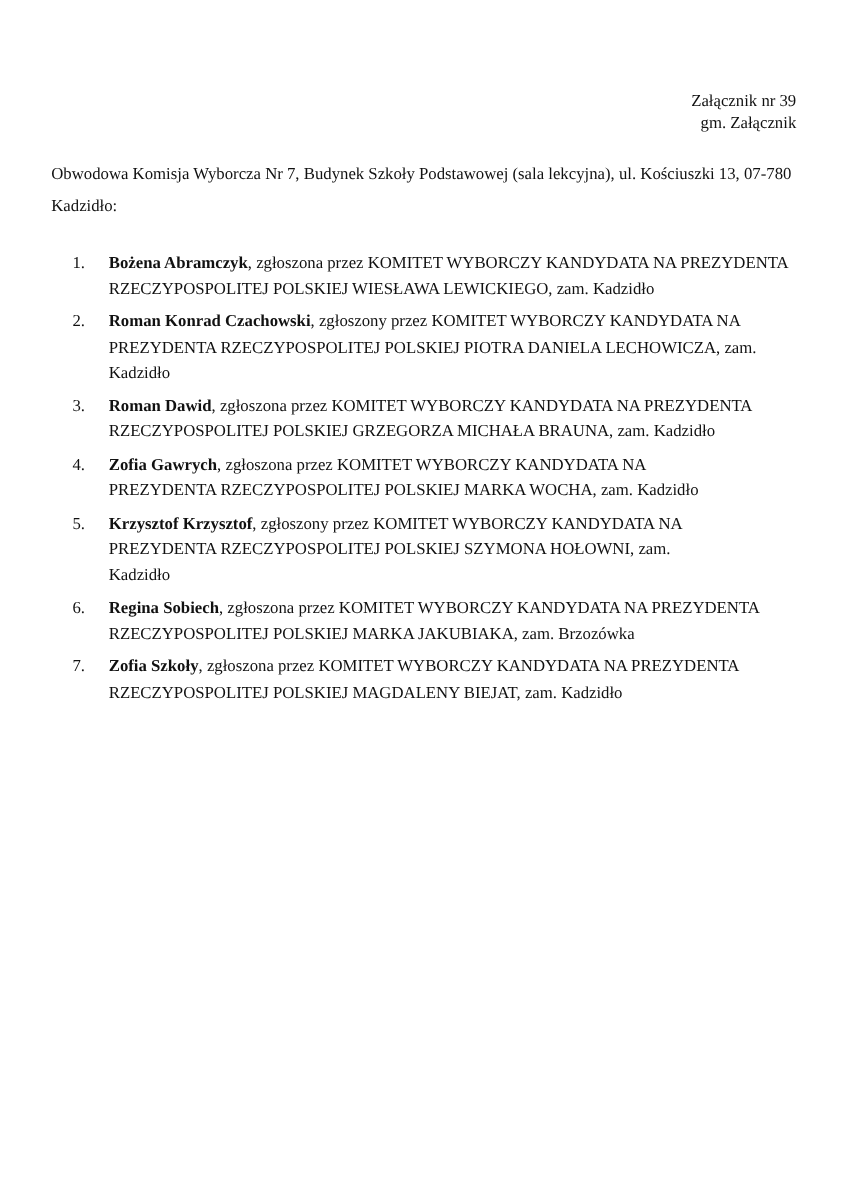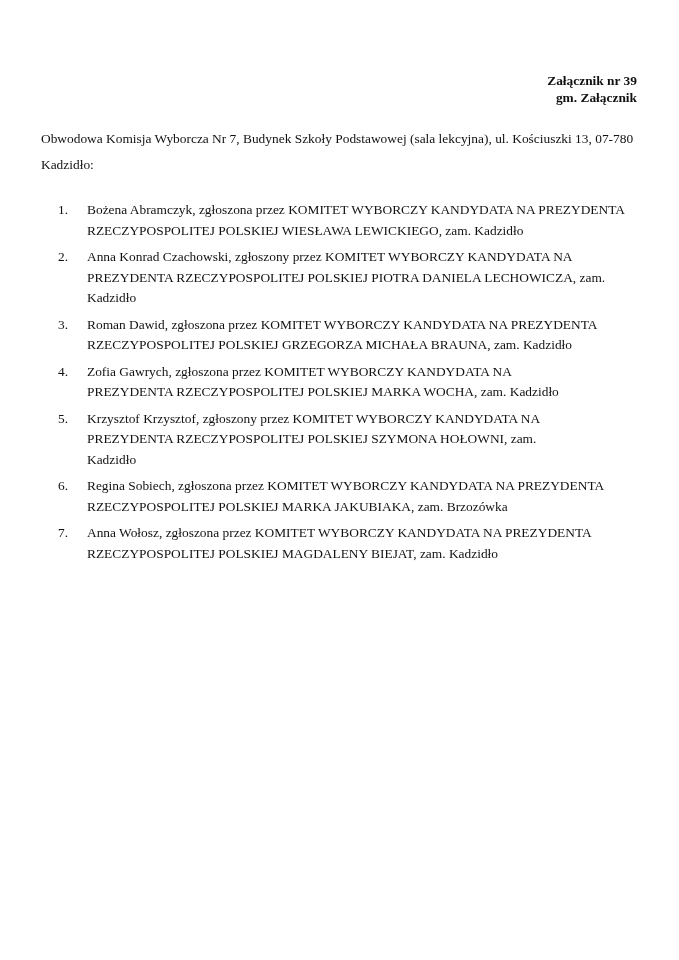--- a/index.html
+++ b/index.html
@@ -4,69 +4,68 @@
   <style>
     html, body { margin: 0; padding: 0; background: #ffffff; }
     body {
       width: 679px; height: 960px; position: relative; overflow: hidden;
       font-family: "Liberation Serif", "DejaVu Serif", serif;
       color: #111111; font-size: 13.4px;
     }
     .header {
       position: absolute; top: 72px; right: 42px; text-align: right;
       line-height: 17px;
-      font-weight: bold;
     }
     .intro {
       position: absolute; top: 126px; left: 41px; width: 600px;
       line-height: 26px;
     }
     .list {
       position: absolute; top: 200px; left: 58px; width: 590px;
       margin: 0; padding: 0; list-style: none;
     }
     .item {
       display: flex; line-height: 20.5px; margin-bottom: 6px;
     }
     .num { width: 29px; flex: 0 0 29px; }
     .text { flex: 1; }
-    .name { font-weight: normal; }
+    .name { font-weight: bold; }
   </style>
 </head>
 <body>
 
 <div class="header">
   <div>Załącznik nr 39</div>
   <div>gm. Załącznik</div>
 </div>
 
 <div class="intro">Obwodowa Komisja Wyborcza Nr 7, Budynek Szkoły Podstawowej (sala lekcyjna), ul. Kościuszki 13, 07-780 Kadzidło:</div>
 
 <ol class="list">
   <li class="item">
     <span class="num">1.</span>
     <span class="text"><span class="name">Bożena Abramczyk</span><span>, zgłoszona przez KOMITET WYBORCZY KANDYDATA NA PREZYDENTA RZECZYPOSPOLITEJ POLSKIEJ WIESŁAWA LEWICKIEGO, zam. Kadzidło</span></span>
   </li>
   <li class="item">
     <span class="num">2.</span>
-    <span class="text" style="padding-right:30px"><span class="name">Anna Konrad Czachowski</span><span>, zgłoszony przez KOMITET WYBORCZY KANDYDATA NA PREZYDENTA RZECZYPOSPOLITEJ POLSKIEJ PIOTRA DANIELA LECHOWICZA, zam. Kadzidło</span></span>
+    <span class="text" style="padding-right:30px"><span class="name">Roman Konrad Czachowski</span><span>, zgłoszony przez KOMITET WYBORCZY KANDYDATA NA PREZYDENTA RZECZYPOSPOLITEJ POLSKIEJ PIOTRA DANIELA LECHOWICZA, zam. Kadzidło</span></span>
   </li>
   <li class="item">
     <span class="num">3.</span>
     <span class="text"><span class="name">Roman Dawid</span><span>, zgłoszona przez KOMITET WYBORCZY KANDYDATA NA PREZYDENTA RZECZYPOSPOLITEJ POLSKIEJ GRZEGORZA MICHAŁA BRAUNA, zam. Kadzidło</span></span>
   </li>
   <li class="item">
     <span class="num">4.</span>
     <span class="text" style="padding-right:60px"><span class="name">Zofia Gawrych</span><span>, zgłoszona przez KOMITET WYBORCZY KANDYDATA NA PREZYDENTA RZECZYPOSPOLITEJ POLSKIEJ MARKA WOCHA, zam. Kadzidło</span></span>
   </li>
   <li class="item">
     <span class="num">5.</span>
     <span class="text" style="padding-right:60px"><span class="name">Krzysztof Krzysztof</span><span>, zgłoszony przez KOMITET WYBORCZY KANDYDATA NA PREZYDENTA RZECZYPOSPOLITEJ POLSKIEJ SZYMONA HOŁOWNI, zam. Kadzidło</span></span>
   </li>
   <li class="item">
     <span class="num">6.</span>
     <span class="text"><span class="name">Regina Sobiech</span><span>, zgłoszona przez KOMITET WYBORCZY KANDYDATA NA PREZYDENTA RZECZYPOSPOLITEJ POLSKIEJ MARKA JAKUBIAKA, zam. Brzozówka</span></span>
   </li>
   <li class="item">
     <span class="num">7.</span>
-    <span class="text"><span class="name">Anna Wołosz</span><span>, zgłoszona przez KOMITET WYBORCZY KANDYDATA NA PREZYDENTA RZECZYPOSPOLITEJ POLSKIEJ MAGDALENY BIEJAT, zam. Kadzidło</span></span>
+    <span class="text"><span class="name">Zofia Szkoły</span><span>, zgłoszona przez KOMITET WYBORCZY KANDYDATA NA PREZYDENTA RZECZYPOSPOLITEJ POLSKIEJ MAGDALENY BIEJAT, zam. Kadzidło</span></span>
   </li>
 </ol>
 
 </body></html>

